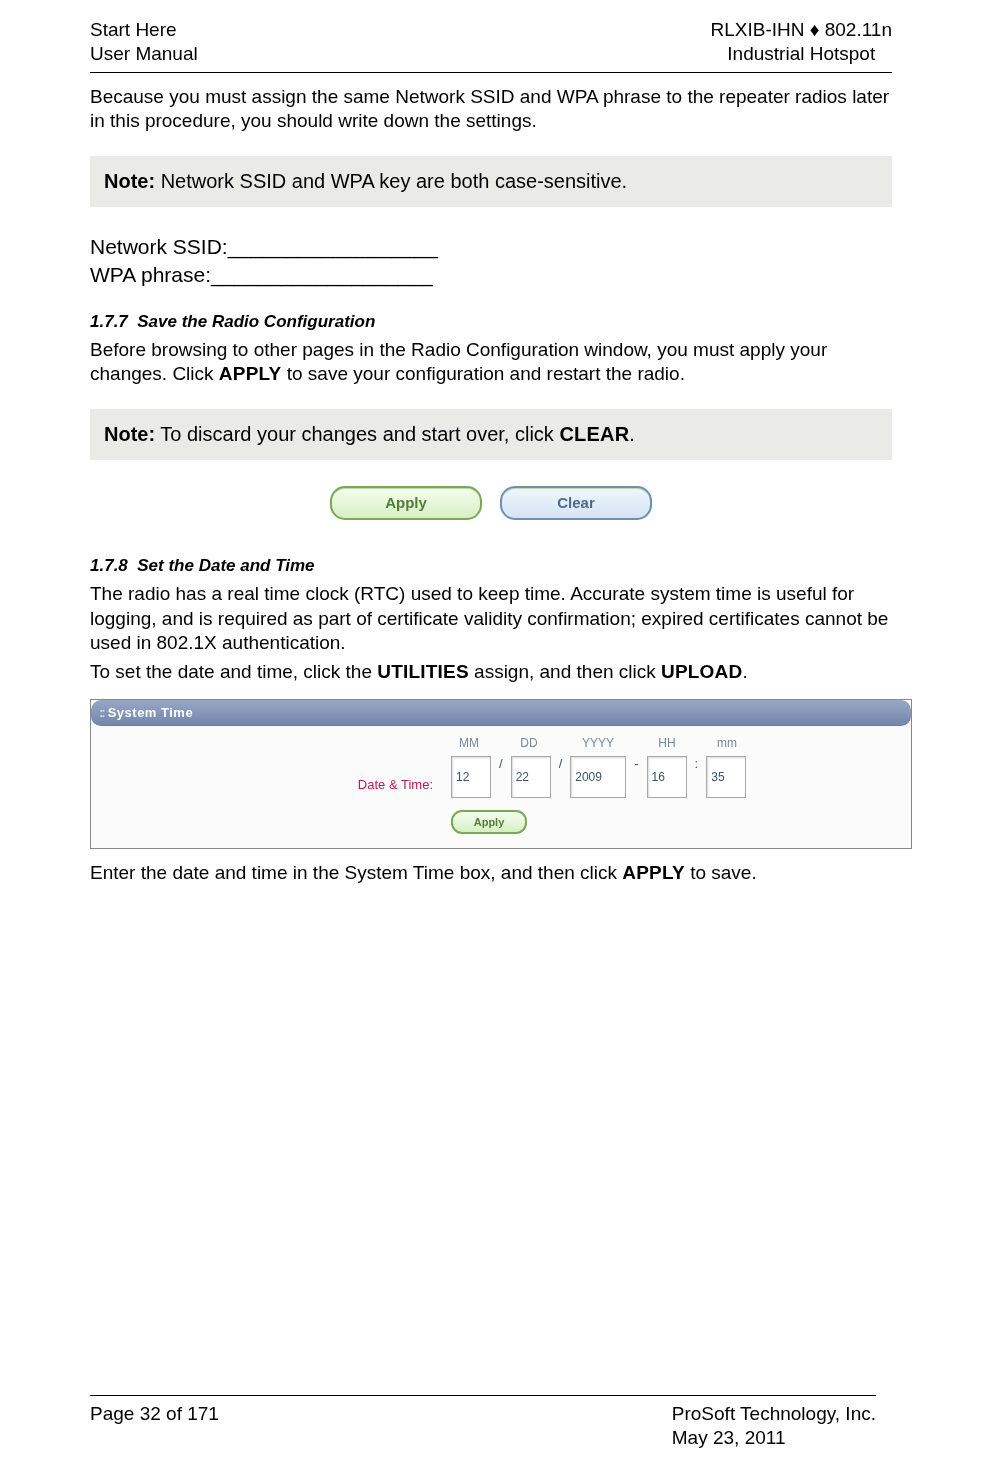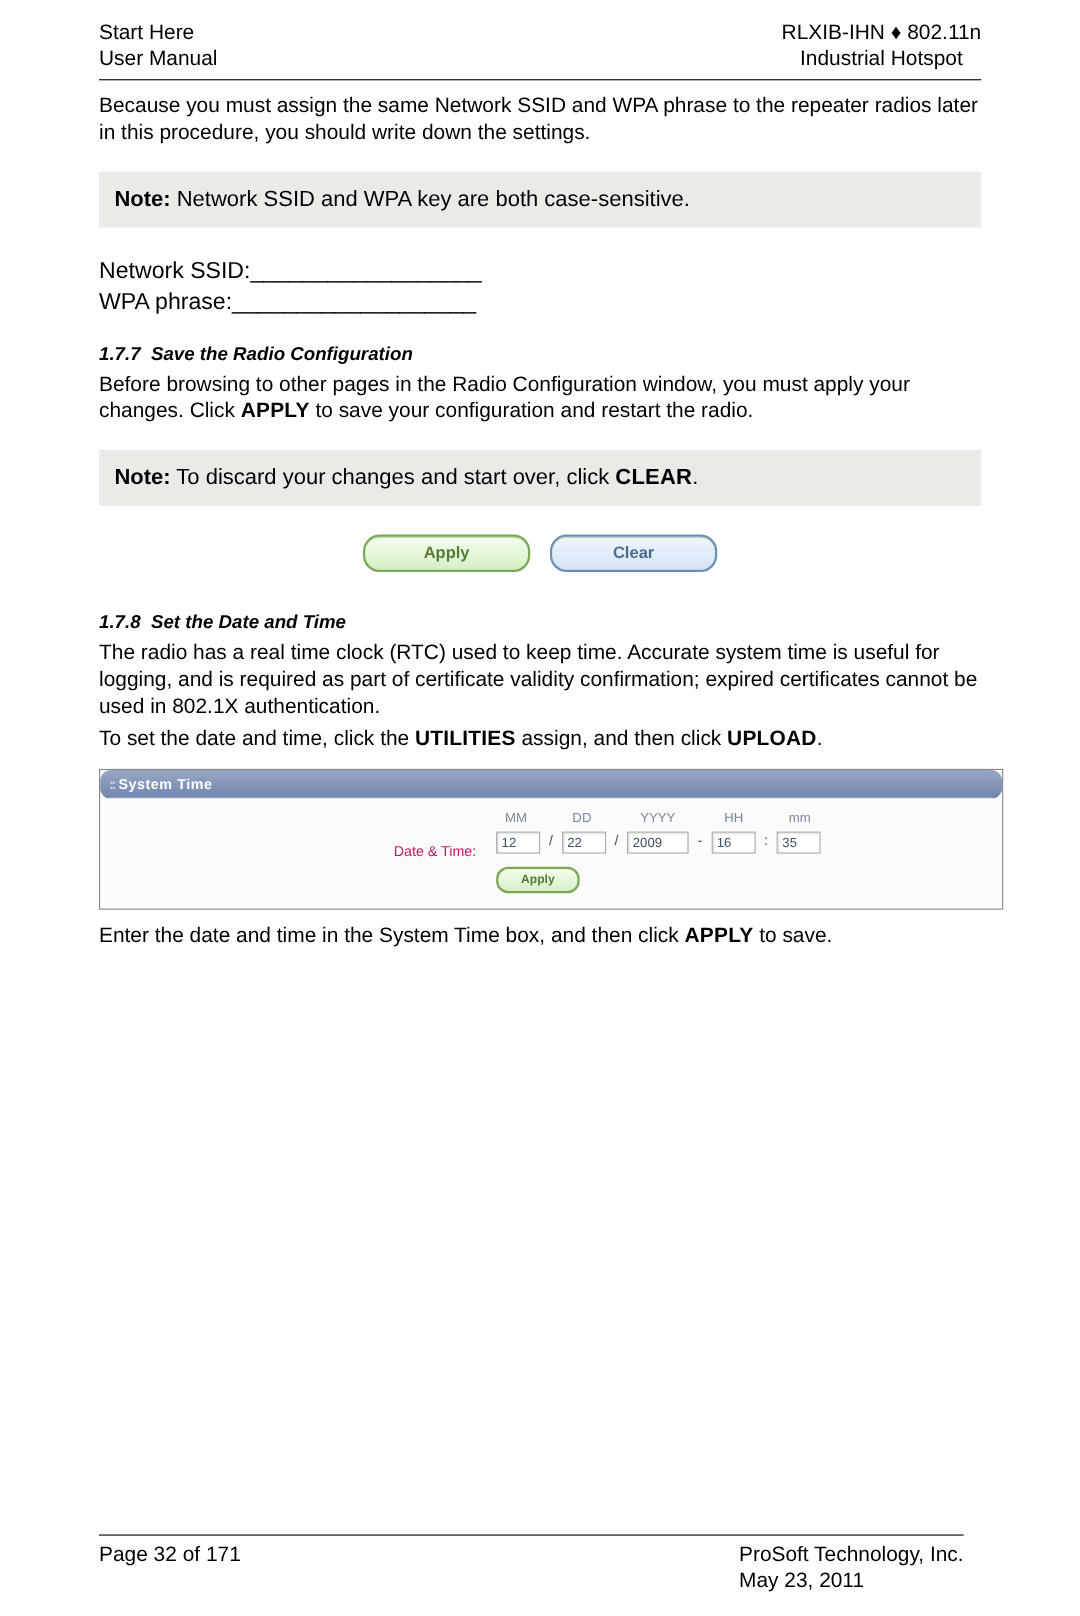--- a/index.html
+++ b/index.html
@@ -113,21 +113,21 @@
   .dt-fields { display: flex; flex-direction: column; gap: 6px; }
   .dt-head-row, .dt-input-row { display: flex; gap: 8px; font-family: Verdana, Geneva, sans-serif; font-size: 12px; color: #76889c; }
   .dt-head-row span { display:inline-block; text-align:center; }
   .w-mm { width: 36px; } .w-dd { width: 36px; } .w-yyyy { width: 54px; } .w-hh { width: 36px; } .w-min { width: 36px; }
   .dt-input {
     border: 1px solid #a8a8a8;
     background: #fff;
     font-family: Verdana, Geneva, sans-serif;
     font-size: 12px;
     color: #3c5266;
-    padding: 2px 4px;
+    padding: 13px 4px;
     width: 30px;
     height: 14px;
     box-shadow: inset 1px 1px 2px rgba(0,0,0,0.15);
   }
   .dt-input.wide { width: 46px; }
   .sep { color: #3c5266; font-size: 13px; }
   .apply-small {
     width: 72px; height: 20px;
     border: 2px solid #7aa856;
     border-radius: 11px;

